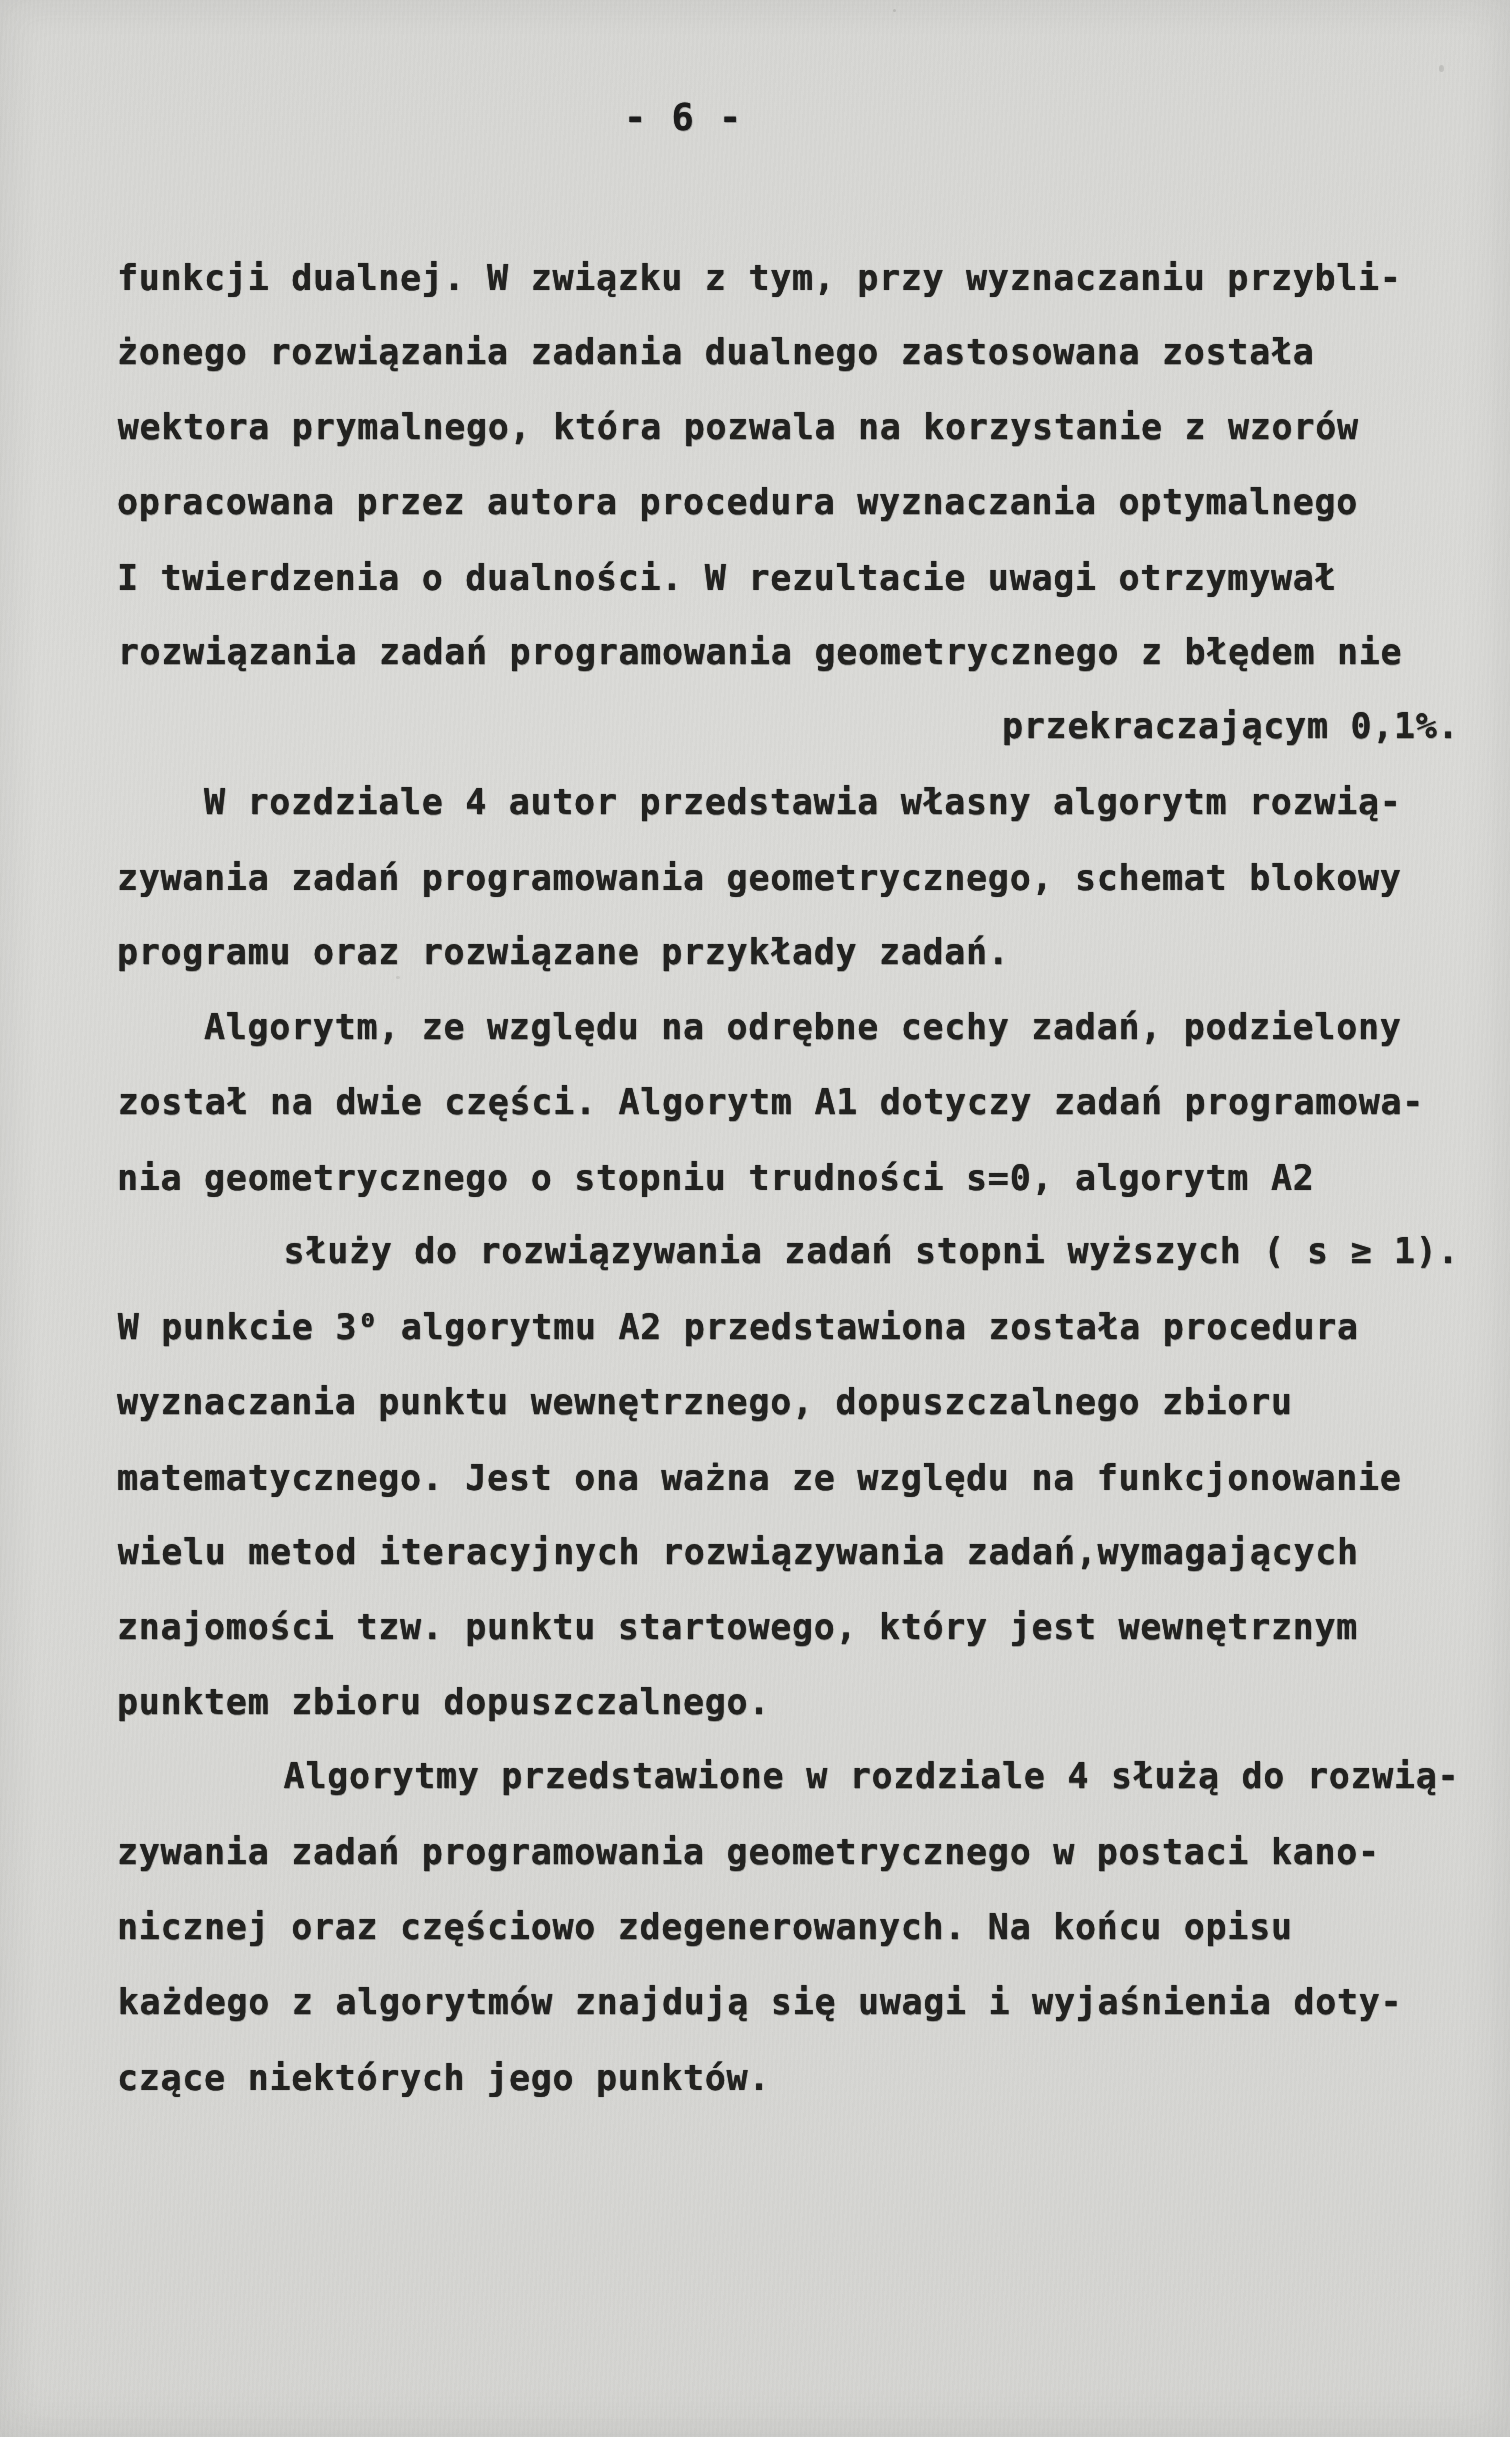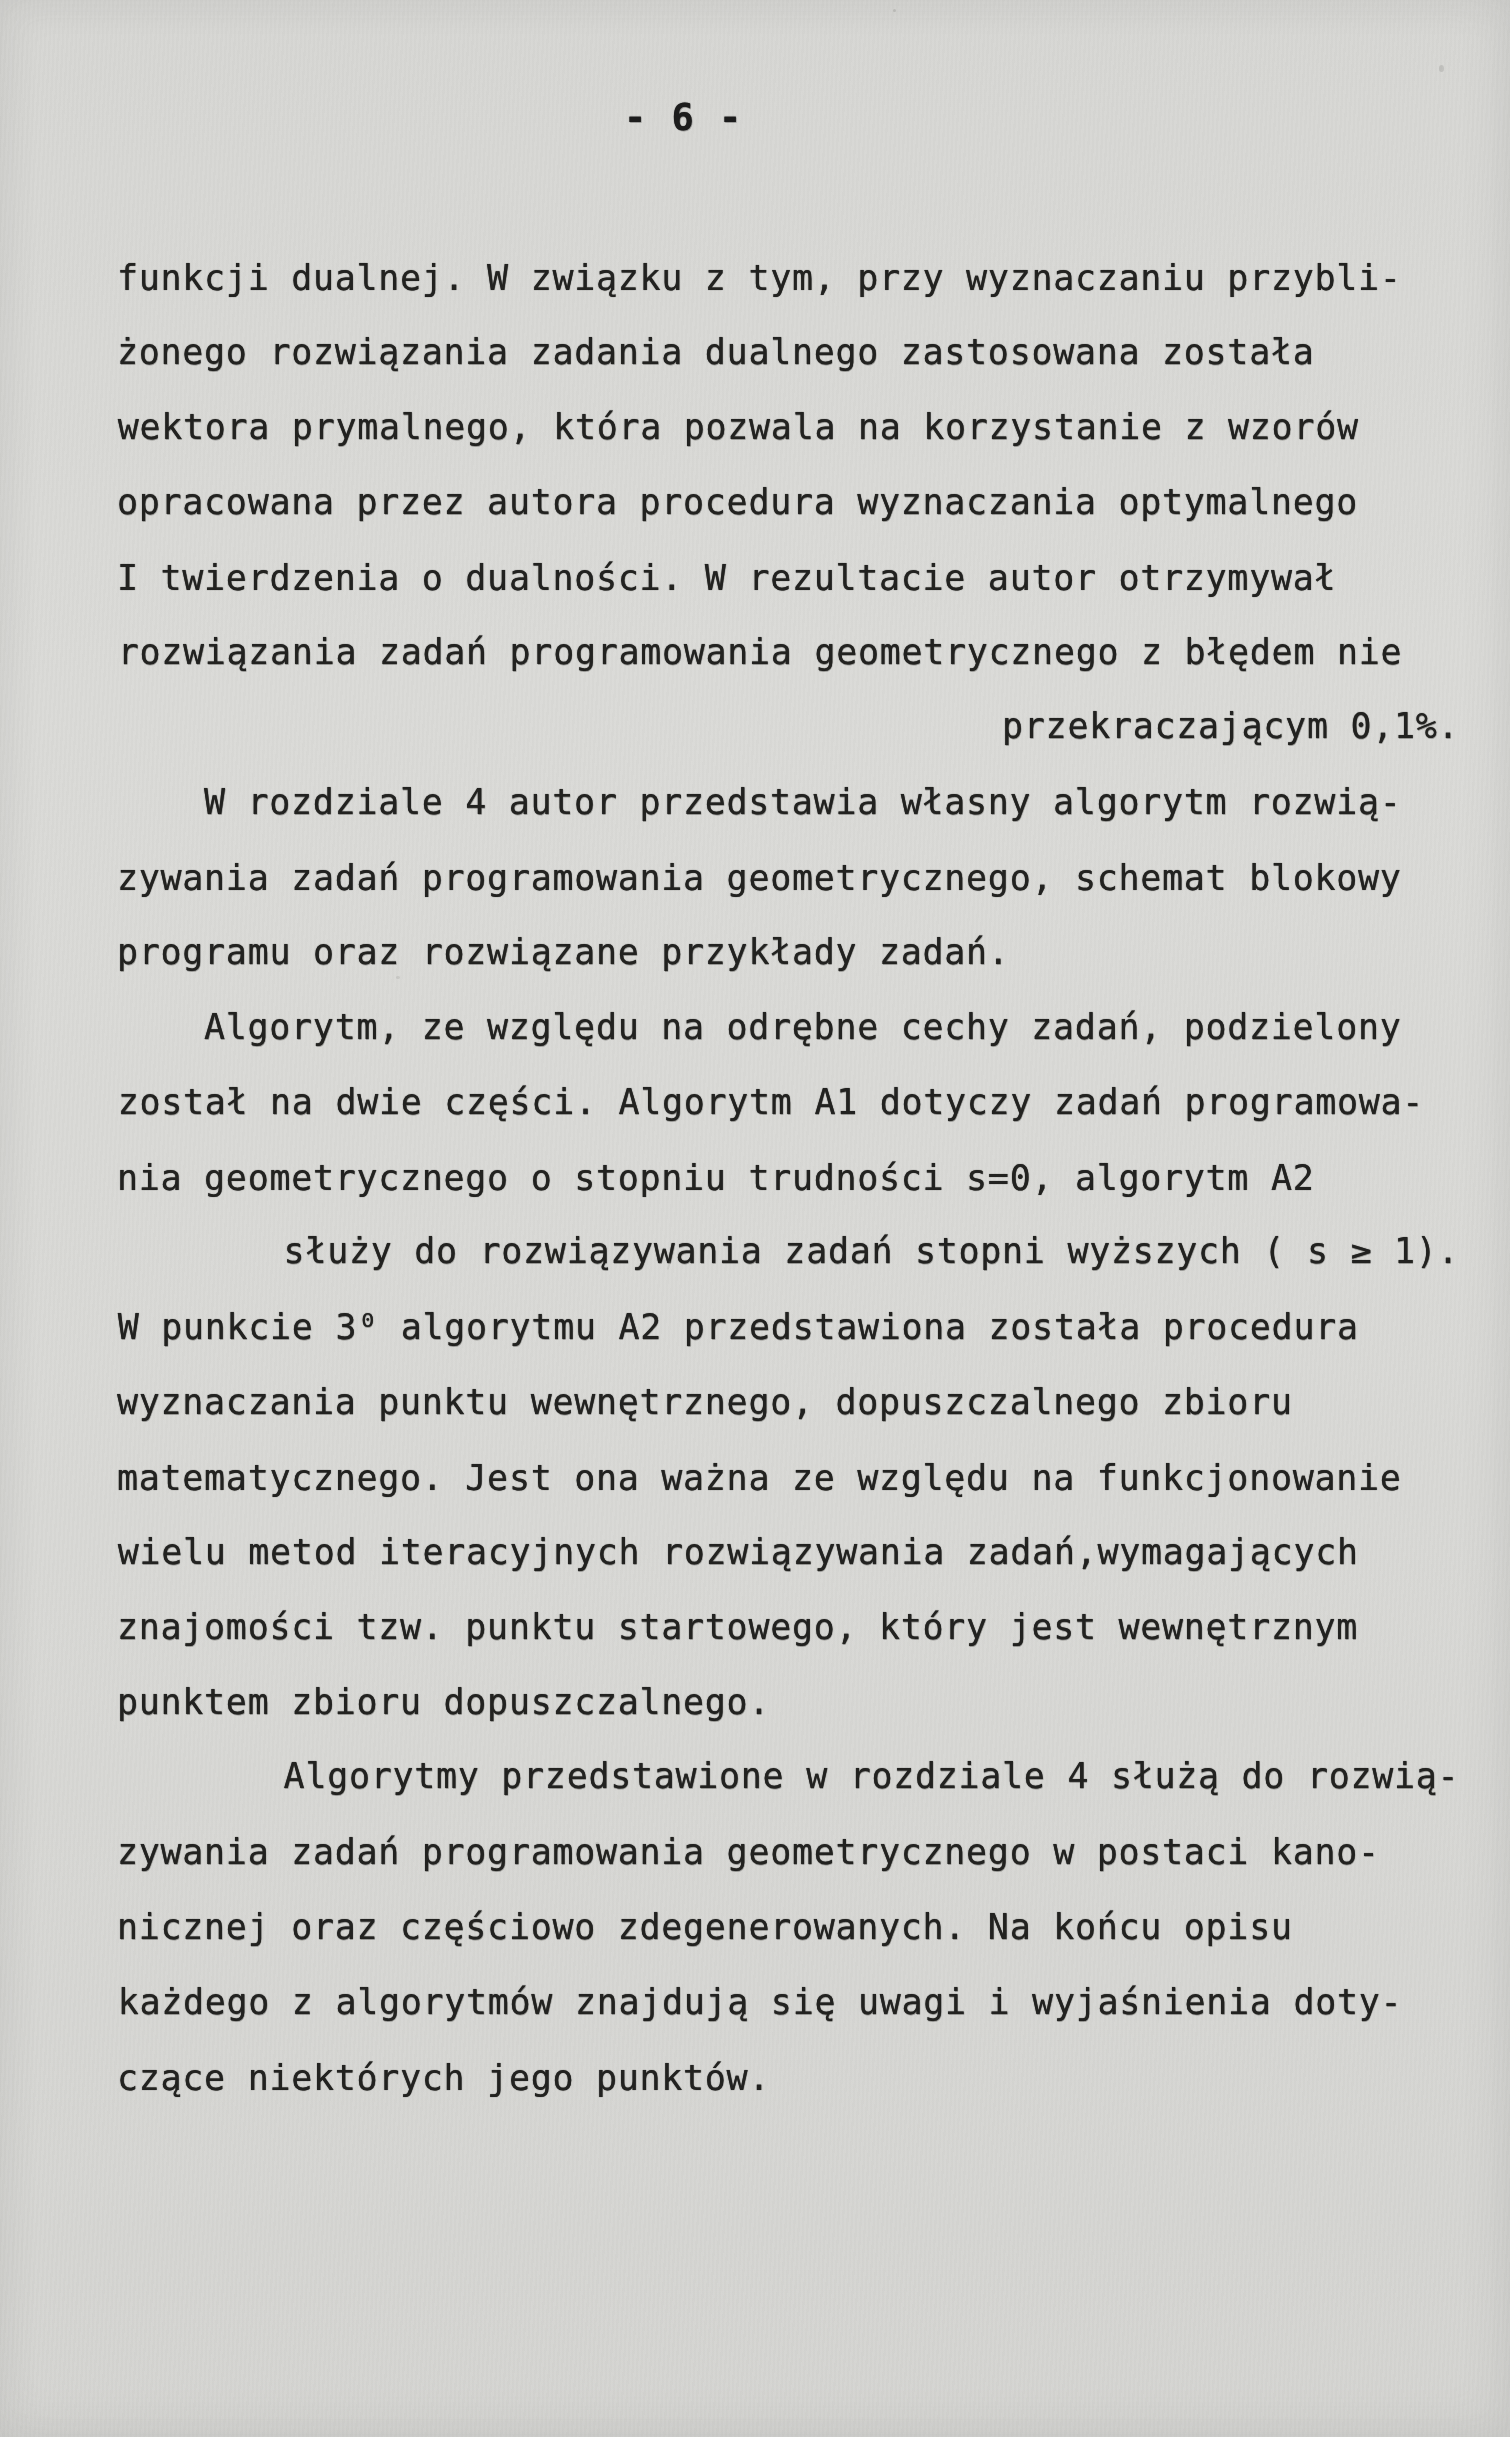--- a/index.html
+++ b/index.html
@@ -35,21 +35,21 @@
     color: #1c1c1c;
     text-shadow: 0 0 1px rgba(25,25,25,0.9), 0.7px 0.7px 0 rgba(40,40,40,0.25);
     filter: blur(0.1px);
   }
   .text-block {
     position: absolute;
     left: 117px;
     top: 240px;
     width: 1343px;
     font-size: 35px;
-    font-weight: 400;
+    font-weight: 700;
     letter-spacing: 0.7px;
     color: #222220;
     filter: blur(0.2px);
   }
   .line {
     height: 75px;
     line-height: 75px;
     white-space: pre;
     text-shadow: 0 0 1px rgba(28,28,26,0.85), 0.4px 0.7px 0 rgba(45,45,42,0.30);
   }
@@ -75,21 +75,21 @@
 
 <div class="page">
 
   <div class="page-number">- 6 -</div>
 
   <div class="text-block">
     <div class="line">funkcji dualnej. W związku z tym, przy wyznaczaniu przybli-</div>
     <div class="line">żonego rozwiązania zadania dualnego zastosowana została</div>
     <div class="line">wektora prymalnego, która pozwala na korzystanie z wzorów</div>
     <div class="line">opracowana przez autora procedura wyznaczania optymalnego</div>
-    <div class="line">I twierdzenia o dualności. W rezultacie autor otrzymywał</div>
+    <div class="line">I twierdzenia o dualności. W rezultacie uwagi otrzymywał</div>
     <div class="line">rozwiązania zadań programowania geometrycznego z błędem nie</div>
     <div class="line">przekraczającym 0,1%.</div>
     <div class="line indent">W rozdziale 4 autor przedstawia własny algorytm rozwią-</div>
     <div class="line">zywania zadań programowania geometrycznego, schemat blokowy</div>
     <div class="line">programu oraz rozwiązane przykłady zadań.</div>
     <div class="line indent">Algorytm, ze względu na odrębne cechy zadań, podzielony</div>
     <div class="line">został na dwie części. Algorytm A1 dotyczy zadań programowa-</div>
     <div class="line">nia geometrycznego o stopniu trudności s=0, algorytm A2</div>
     <div class="line">służy do rozwiązywania zadań stopni wyższych ( s ≥ 1).</div>
     <div class="line">W punkcie 3⁰ algorytmu A2 przedstawiona została procedura</div>

